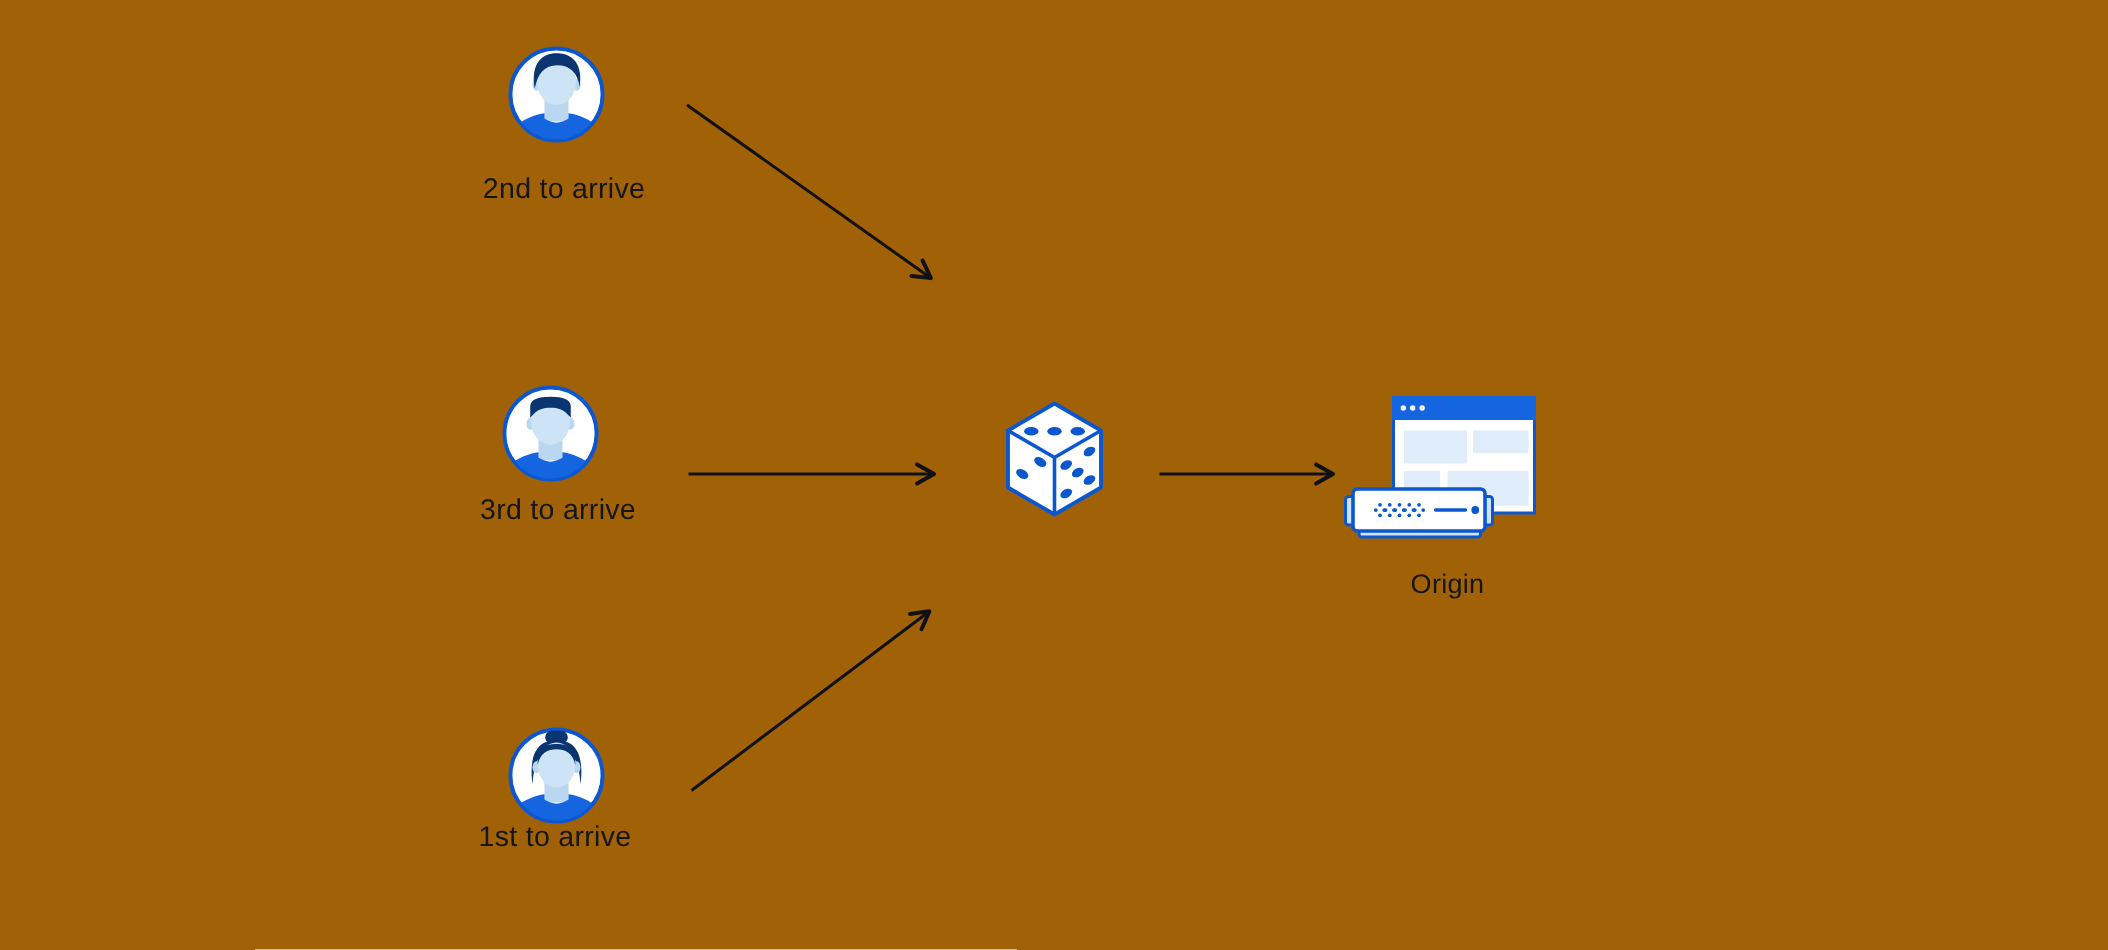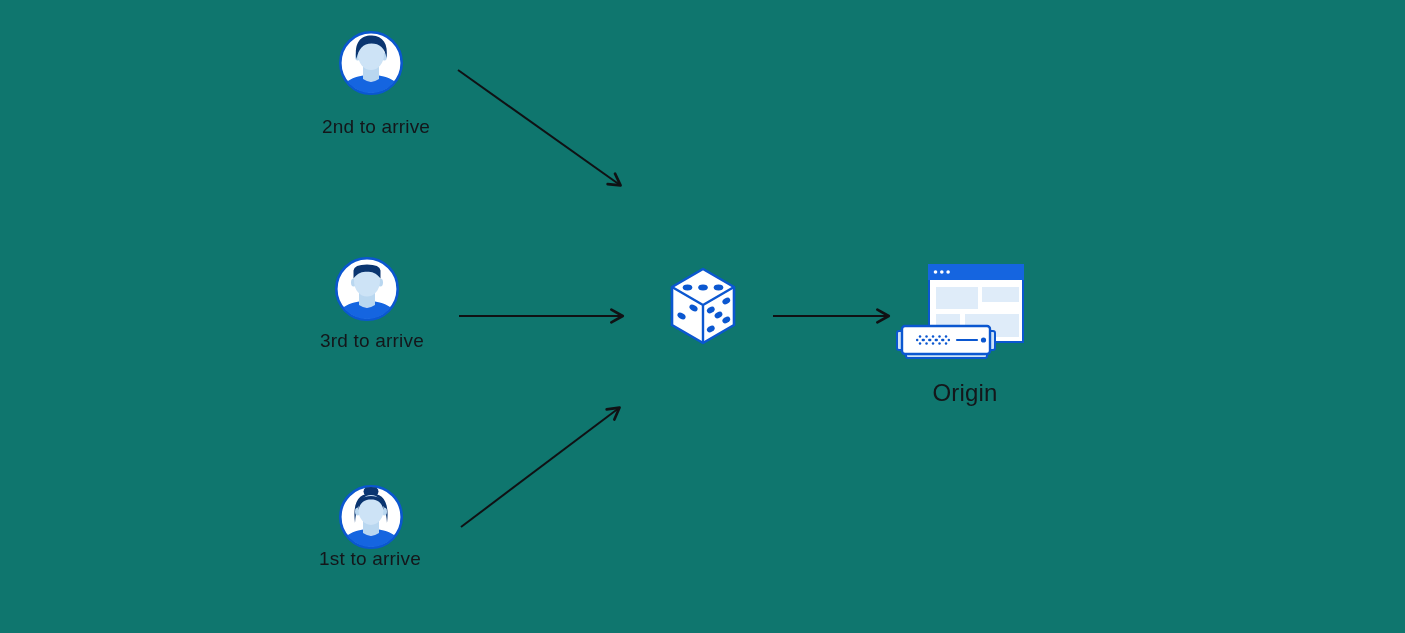--- a/index.html
+++ b/index.html
@@ -1,17 +1,17 @@
 <!DOCTYPE html>
 <html><head>
 <meta charset="utf-8">
 <style>
   html,body{margin:0;padding:0;background:#fff;}
   .canvas{
-    position:relative;width:1405px;height:633px;background:#0f766e;
+    position:relative;width:1405px;height:633px;background:#a16207;
     font-family:"Liberation Sans", sans-serif;overflow:hidden;
   }
   .abs{position:absolute;}
   .node-label{
     position:absolute;transform:translateX(-50%);
     font-size:19px;color:#14161a;white-space:nowrap;letter-spacing:.2px;
   }
   svg{display:block;}
 </style>
 </head>
@@ -140,15 +140,15 @@
         <circle cx="47.3" cy="82" r="1.25"></circle>
         <circle cx="44.5" cy="85.5" r="1.25"></circle>
       <circle cx="51" cy="78.5" r="1.25"></circle>
         <circle cx="48.2" cy="82" r="1.25"></circle>
         <circle cx="53.8" cy="82" r="1.25"></circle>
         <circle cx="51" cy="85.5" r="1.25"></circle>
     </g>
     <line x1="62" y1="82" x2="82" y2="82" stroke="#0b57d0" stroke-width="2.2" stroke-linecap="round"></line>
     <circle cx="88.5" cy="82" r="2.6" fill="#0b57d0"></circle>
   </svg>
-  <div class="node-label" style="left:965px;top:379px;font-size:24px">Origin</div>
+  <div class="node-label" style="left:965px;top:379px;font-size:18px">Origin</div>
 
 </div>
 
 </body></html>

